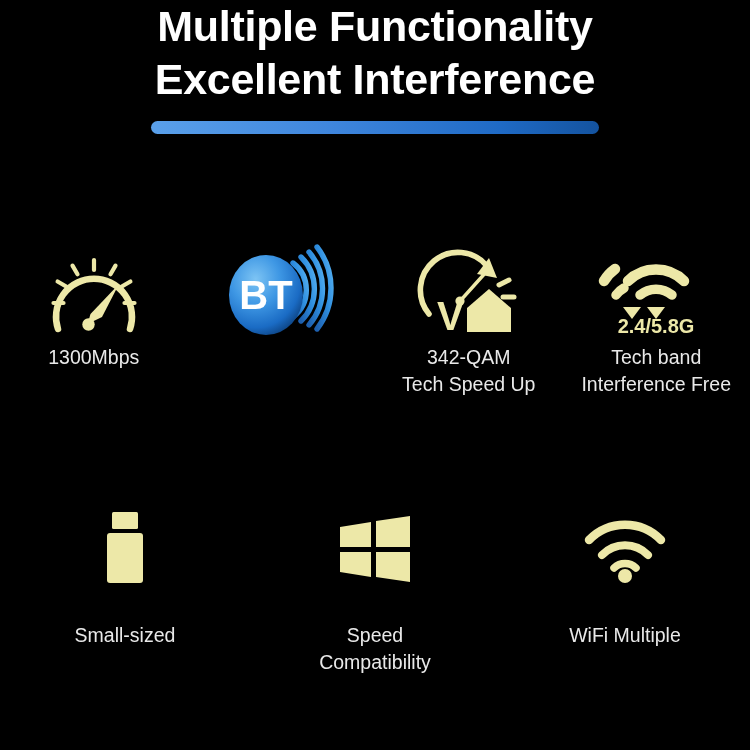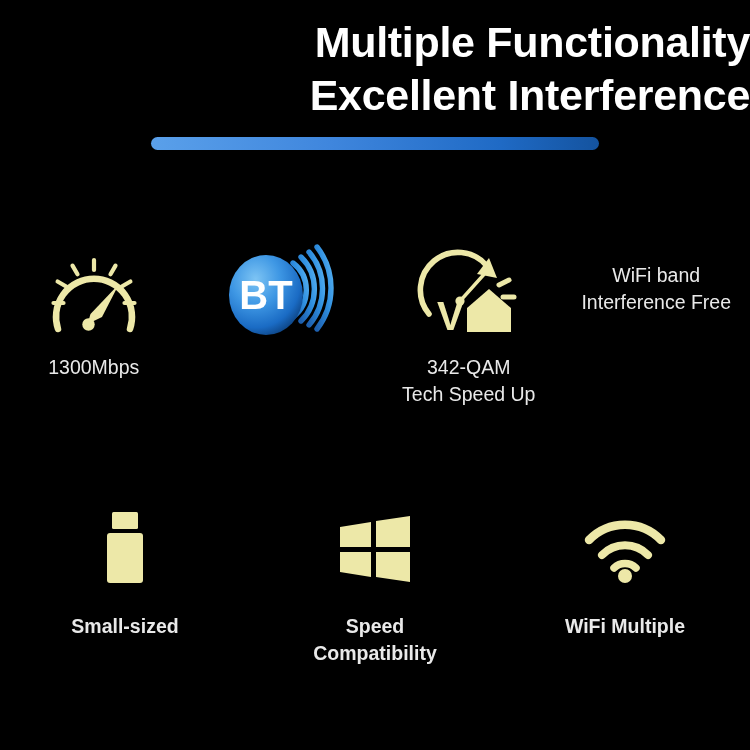--- a/index.html
+++ b/index.html
@@ -18,23 +18,23 @@
   .banner {
     position: absolute;
     inset: 0;
     background: #000000;
   }
 
   
   .header {
     position: absolute;
     left: 0;
-    top: 16px;
-    width: 750px;
-    text-align: right;
+    top: 0;
+    width: 750px;
+    text-align: center;
   }
   .title-line {
     font-size: 43px;
     font-weight: bold;
     color: #ffffff;
     line-height: 1.24;
     letter-spacing: -0.3px;
     white-space: nowrap;
   }
   .rule-wrap {
@@ -69,29 +69,29 @@
     align-items: center;
   }
   .icon-box {
     height: 92px;
     display: flex;
     align-items: center;
     justify-content: center;
   }
   .icon-box.r2 { height: 82px; }
   .label {
-    margin-top: 14px;
+    margin-top: 4px;
     font-size: 19.5px;
     line-height: 1.36;
     color: #e9e9e9;
     text-align: center;
     white-space: pre-line;
     font-weight: normal;
   }
-  .label.r2 { margin-top: 23px; font-weight: bold; }
+  .label.r2 { margin-top: 32px; }
 
   svg { display: block; overflow: visible; }
 </style>
 </head>
 <body>
 
 <div class="banner">
 
   <div class="header">
     <div class="title-line">Multiple Functionality</div>
@@ -165,21 +165,36 @@
             </g>
             <text x="22" y="82" font-family="Liberation Sans, sans-serif" font-size="40" font-weight="bold" fill="#ede8a8">V</text>
             <path d="M52 60 L74 41 L96 60 L96 84 L52 84 Z" fill="#ede8a8"></path>
           </svg>
         </div>
         <div class="label">342-QAM
 Tech Speed Up</div>
       </div>
 
       <div class="cell">
-        <div class="label">WiFi band
+        <div class="icon-box">
+          <svg width="116" height="86" viewBox="0 0 116 86">
+            <g fill="none" stroke="#ede8a8" stroke-linecap="round">
+              <path d="M30 30 A40 40 0 0 1 86 30" stroke-width="10.5"></path>
+              <path d="M42 44 A25 25 0 0 1 74 44" stroke-width="9.5"></path>
+            </g>
+            <path d="M49 56 L58 68 L67 56 Z" fill="#ede8a8"></path>
+            <g fill="none" stroke="#ede8a8" stroke-linecap="round">
+              <path d="M6 30 A40 40 0 0 1 17 18" stroke-width="10.5"></path>
+              <path d="M18 44 A25 25 0 0 1 26 37" stroke-width="9.5"></path>
+            </g>
+            <path d="M25 56 L34 68 L43 56 Z" fill="#ede8a8"></path>
+            <text x="58" y="82" text-anchor="middle" font-family="Liberation Sans, sans-serif" font-size="20" font-weight="bold" fill="#ede8a8">2.4/5.8G</text>
+          </svg>
+        </div>
+        <div class="label">Tech band
 Interference Free</div>
       </div>
 
     </div>
   </div>
 
   <div class="grid row2">
     <div class="row">
 
       <div class="cell">

